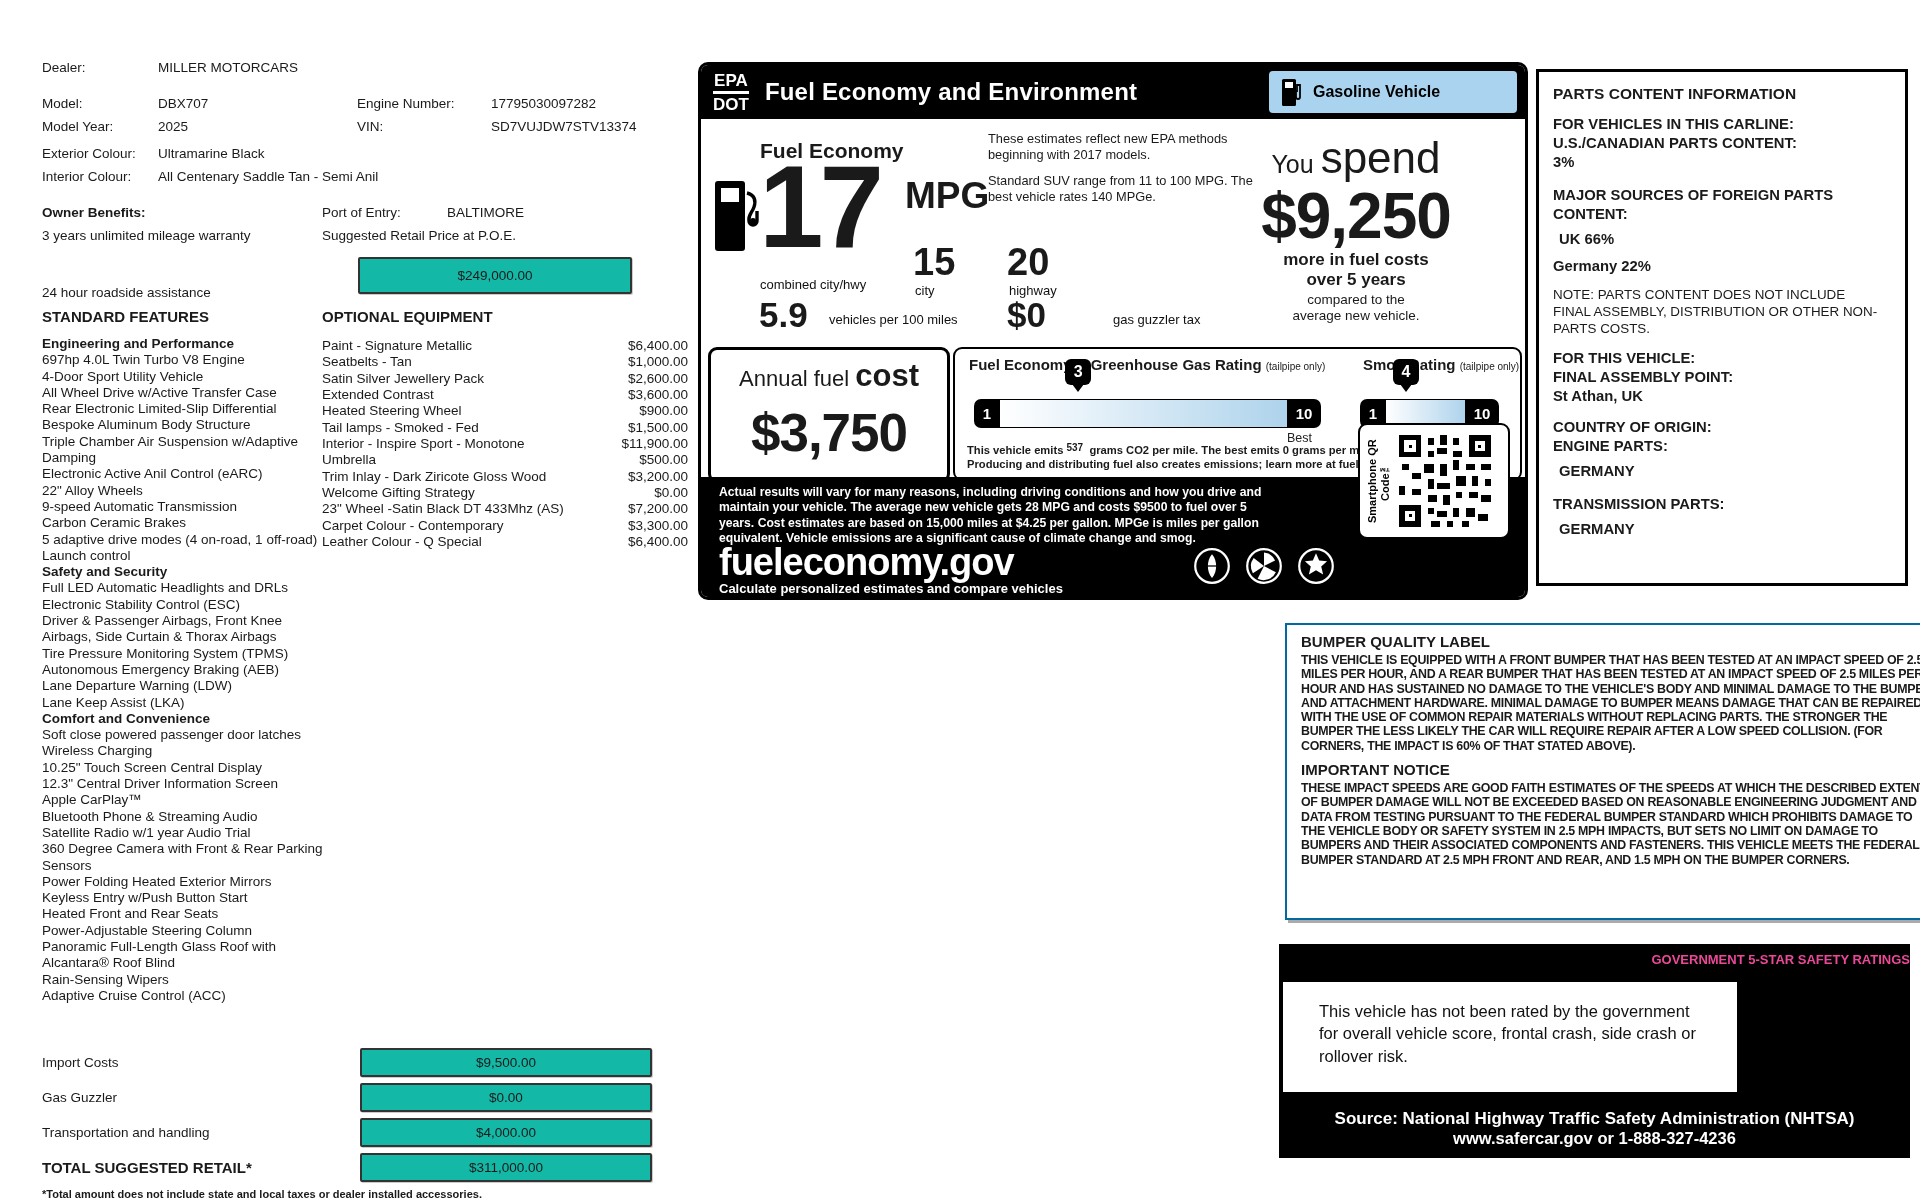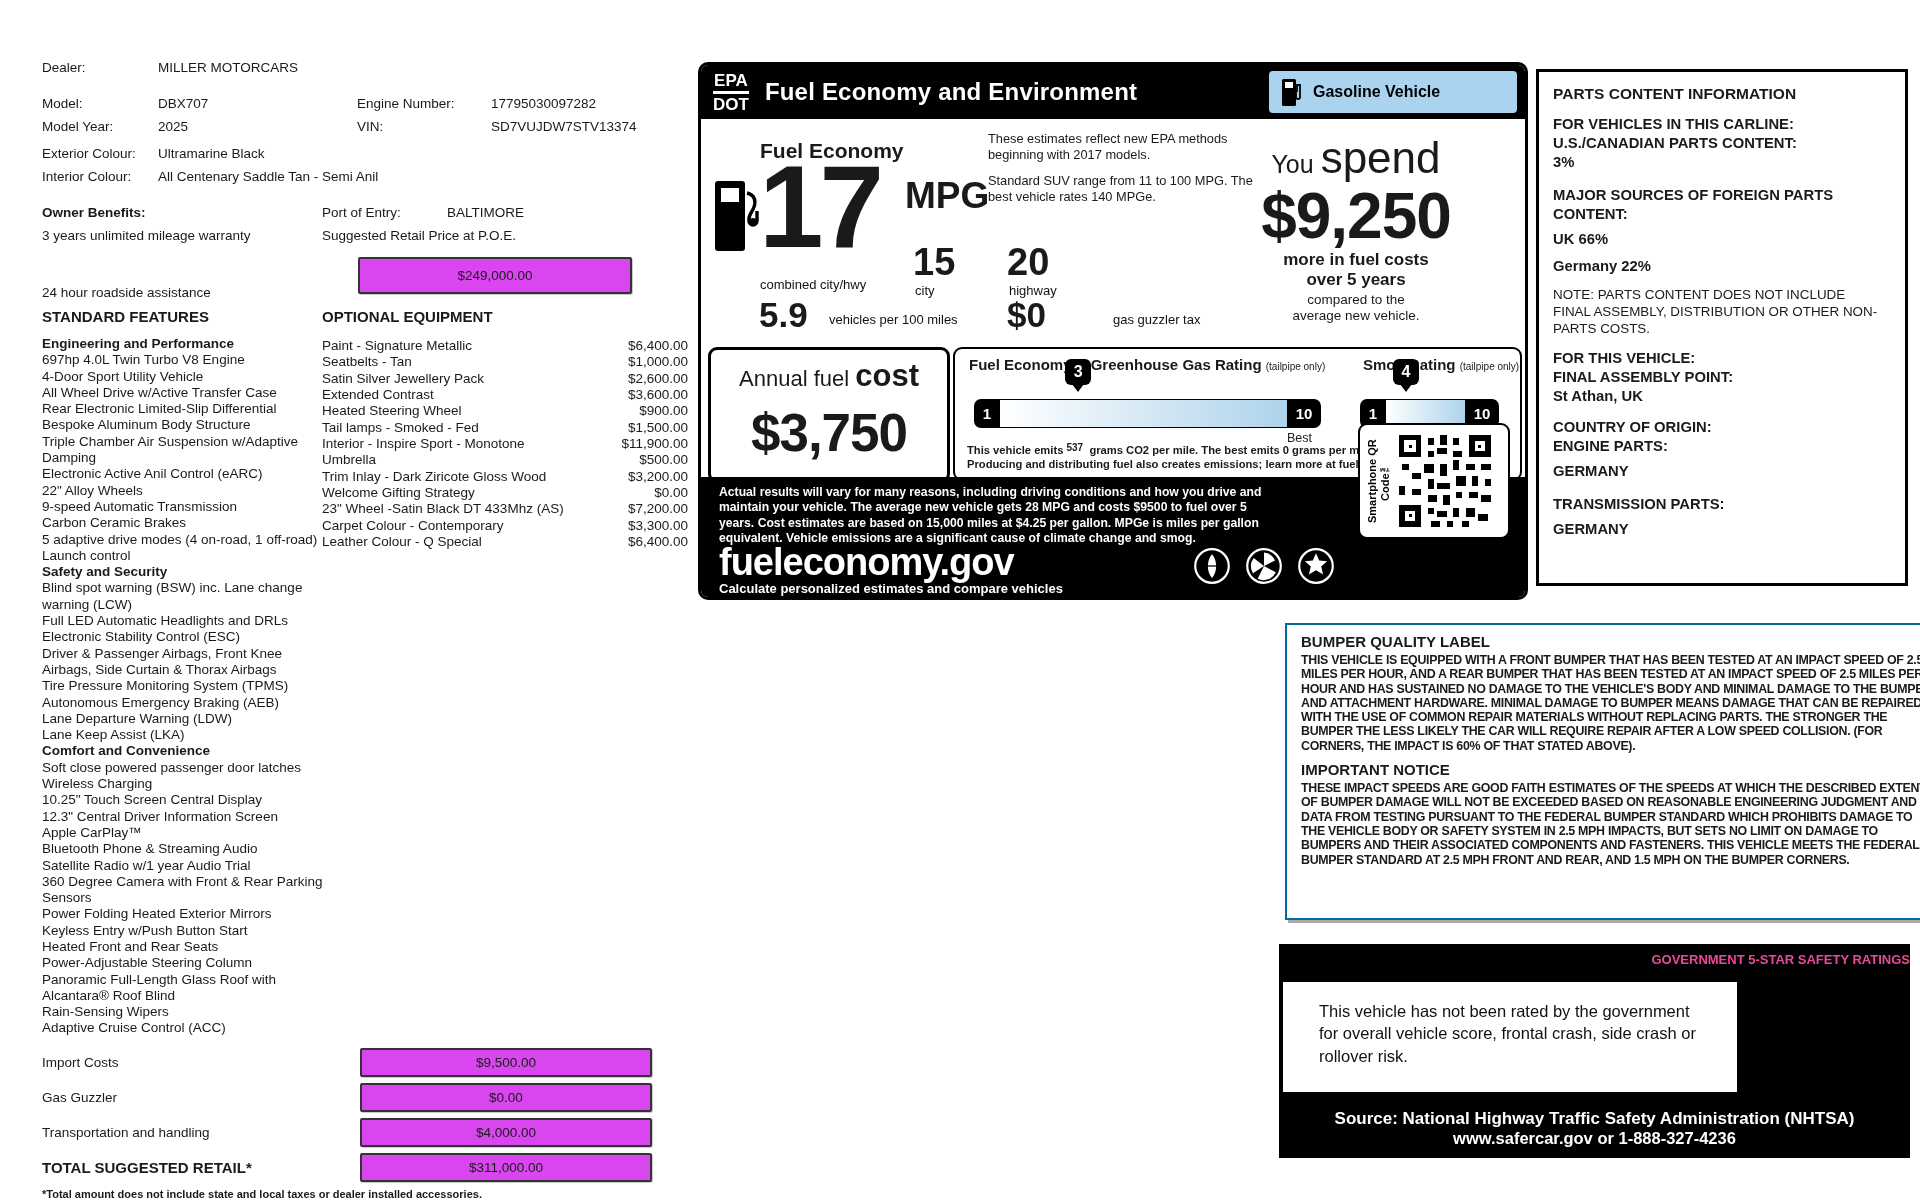--- a/index.html
+++ b/index.html
@@ -8,21 +8,21 @@
   
   .info-line{position:absolute;font-size:13.5px;white-space:nowrap;}
   .info-line .lbl{display:inline-block;}
   .b{font-weight:bold;}
   .sec-title{position:absolute;font-size:15px;font-weight:bold;}
   .features{position:absolute;left:42px;top:336px;width:292px;font-size:13.5px;line-height:16.3px;}
   .feat-heading{font-weight:bold;}
   .optionals{position:absolute;left:322px;top:338px;width:366px;font-size:13.5px;line-height:16.35px;}
   .opt-row{display:flex;justify-content:space-between;}
   .opt-name{white-space:nowrap;}
-  .price-input{border:2px solid #333;border-radius:2px;background:#d946ef;text-align:center;font-size:13.5px;display:flex;align-items:center;justify-content:center;box-shadow:1px 1px 0 #ccc;}
+  .price-input{border:2px solid #333;border-radius:2px;background:#14b8a6;text-align:center;font-size:13.5px;display:flex;align-items:center;justify-content:center;box-shadow:1px 1px 0 #ccc;}
   .poe-box{position:absolute;left:358px;top:257px;width:270px;height:33px;}
   .pricing{position:absolute;left:42px;top:1048px;width:610px;}
   .price-row{display:flex;justify-content:space-between;align-items:center;height:29px;margin-bottom:6px;}
   .price-row .plabel{font-size:13.5px;}
   .price-row .plabel.bold{font-weight:bold;font-size:15px;}
   .price-row .price-input{width:288px;height:25px;}
   .footnote{position:absolute;left:42px;top:1188px;font-size:11px;font-weight:bold;}
   
   .epa{position:absolute;left:698px;top:62px;width:824px;height:532px;border:3px solid #000;border-radius:10px;background:#fff;overflow:hidden;}
   .epa-header{position:absolute;left:0;top:0;width:100%;height:54px;background:#000;display:flex;align-items:center;}
@@ -72,21 +72,21 @@
   .seals{position:absolute;left:492px;top:70px;display:flex;gap:14px;}
   .seal{width:38px;height:38px;}
   .qr-box{position:absolute;left:657px;top:358px;width:148px;height:112px;background:#fff;border:2px solid #000;border-radius:9px;z-index:5;display:flex;align-items:center;}
   .qr-text{transform:rotate(180deg);writing-mode:vertical-rl;font-size:11px;font-weight:bold;color:#000;line-height:1.15;margin-left:6px;height:100px;text-align:center;}
   .qr-svg{width:92px;height:92px;margin-left:8px;}
   
   .parts{position:absolute;left:1536px;top:69px;width:372px;height:517px;border:3px solid #000;background:#fff;box-sizing:border-box;padding:12px 14px;}
   .parts div{font-size:14.8px;font-weight:bold;line-height:19px;}
   .parts .title{font-size:15.5px;}
   .parts .note{font-weight:normal;font-size:13.4px;line-height:17px;}
-  .mt6{margin-top:6px;} .mt8{margin-top:8px;} .mt10{margin-top:10px;} .mt12{margin-top:12px;} .mt14{margin-top:14px;}
+  .mt6{margin-top:6px;margin-left:6px;} .mt8{margin-top:8px;} .mt10{margin-top:10px;} .mt12{margin-top:12px;} .mt14{margin-top:14px;}
   
   .bumper{position:absolute;left:1285px;top:623px;width:668px;height:297px;border:2px solid #0369a1;background:#fff;box-sizing:border-box;padding:8px 14px;box-shadow:3px 3px 0 #aaa;}
   .bumper .btitle{font-size:15px;font-weight:bold;margin-bottom:3px;}
   .bumper .bpara{font-size:12.4px;font-weight:bold;letter-spacing:-0.3px;line-height:14.3px;}
   .bumper .bnotice{font-size:15px;font-weight:bold;margin:8px 0 3px 0;}
   
   .safety{position:absolute;left:1279px;top:944px;width:631px;height:214px;background:#000;}
   .safety .stitle{color:#ec4899;font-weight:bold;font-size:13px;text-align:right;margin-top:8px;}
   .safety .swhite{position:absolute;left:4px;top:38px;width:454px;height:110px;background:#fff;}
   .safety .sbody{margin:18px 30px 0 36px;font-size:16.5px;color:#111;line-height:1.35;}
@@ -140,21 +140,20 @@
       <div class="feat-item">Rear Electronic Limited-Slip Differential</div>
       <div class="feat-item">Bespoke Aluminum Body Structure</div>
       <div class="feat-item">Triple Chamber Air Suspension w/Adaptive Damping</div>
       <div class="feat-item">Electronic Active Anil Control (eARC)</div>
       <div class="feat-item">22" Alloy Wheels</div>
       <div class="feat-item">9-speed Automatic Transmission</div>
       <div class="feat-item">Carbon Ceramic Brakes</div>
       <div class="feat-item">5 adaptive drive modes (4 on-road, 1 off-road)</div>
       <div class="feat-item">Launch control</div>
       <div class="feat-heading">Safety and Security</div>
-      <div class="feat-item">Blind spot warning (BSW) inc. Lane change warning (LCW)</div>
       <div class="feat-item">Full LED Automatic Headlights and DRLs</div>
       <div class="feat-item">Electronic Stability Control (ESC)</div>
       <div class="feat-item">Driver &amp; Passenger Airbags, Front Knee Airbags, Side Curtain &amp; Thorax Airbags</div>
       <div class="feat-item">Tire Pressure Monitoring System (TPMS)</div>
       <div class="feat-item">Autonomous Emergency Braking (AEB)</div>
       <div class="feat-item">Lane Departure Warning (LDW)</div>
       <div class="feat-item">Lane Keep Assist (LKA)</div>
       <div class="feat-heading">Comfort and Convenience</div>
       <div class="feat-item">Soft close powered passenger door latches</div>
       <div class="feat-item">Wireless Charging</div>

